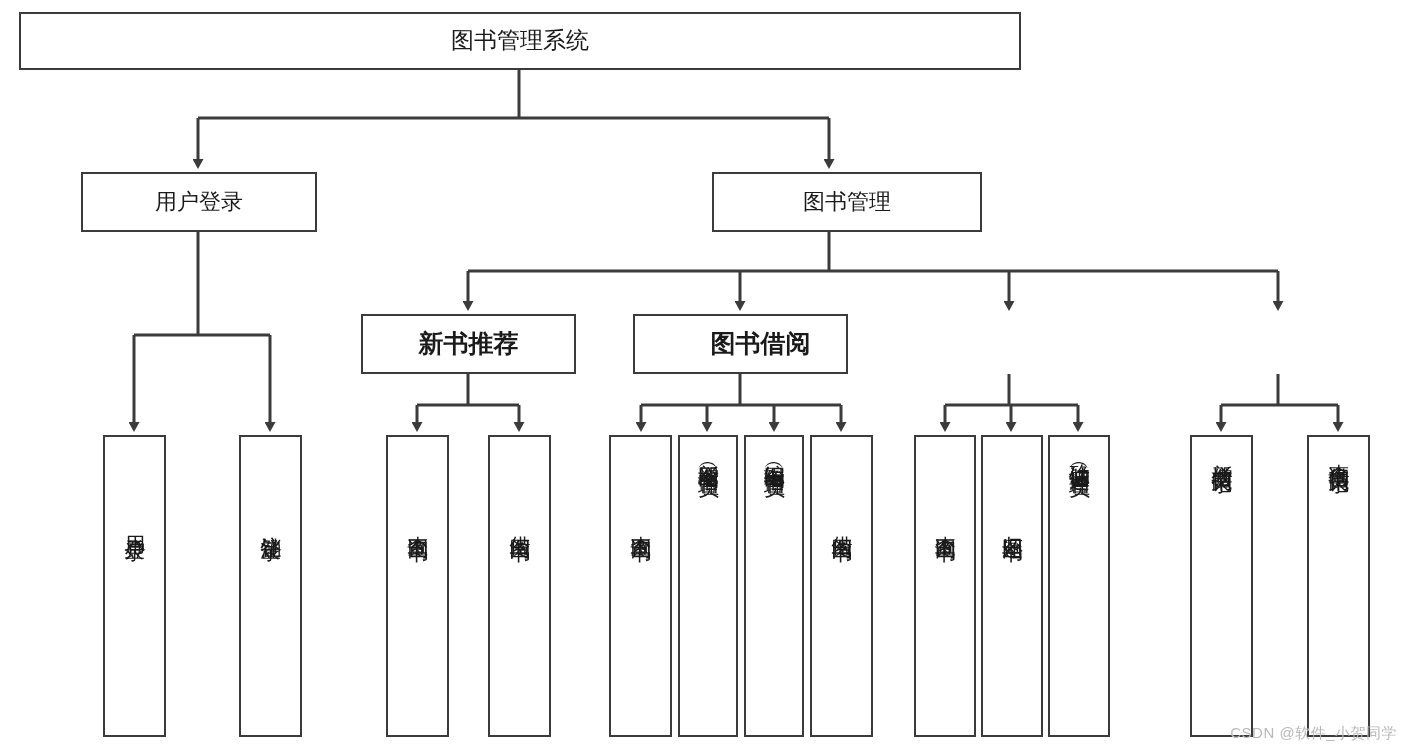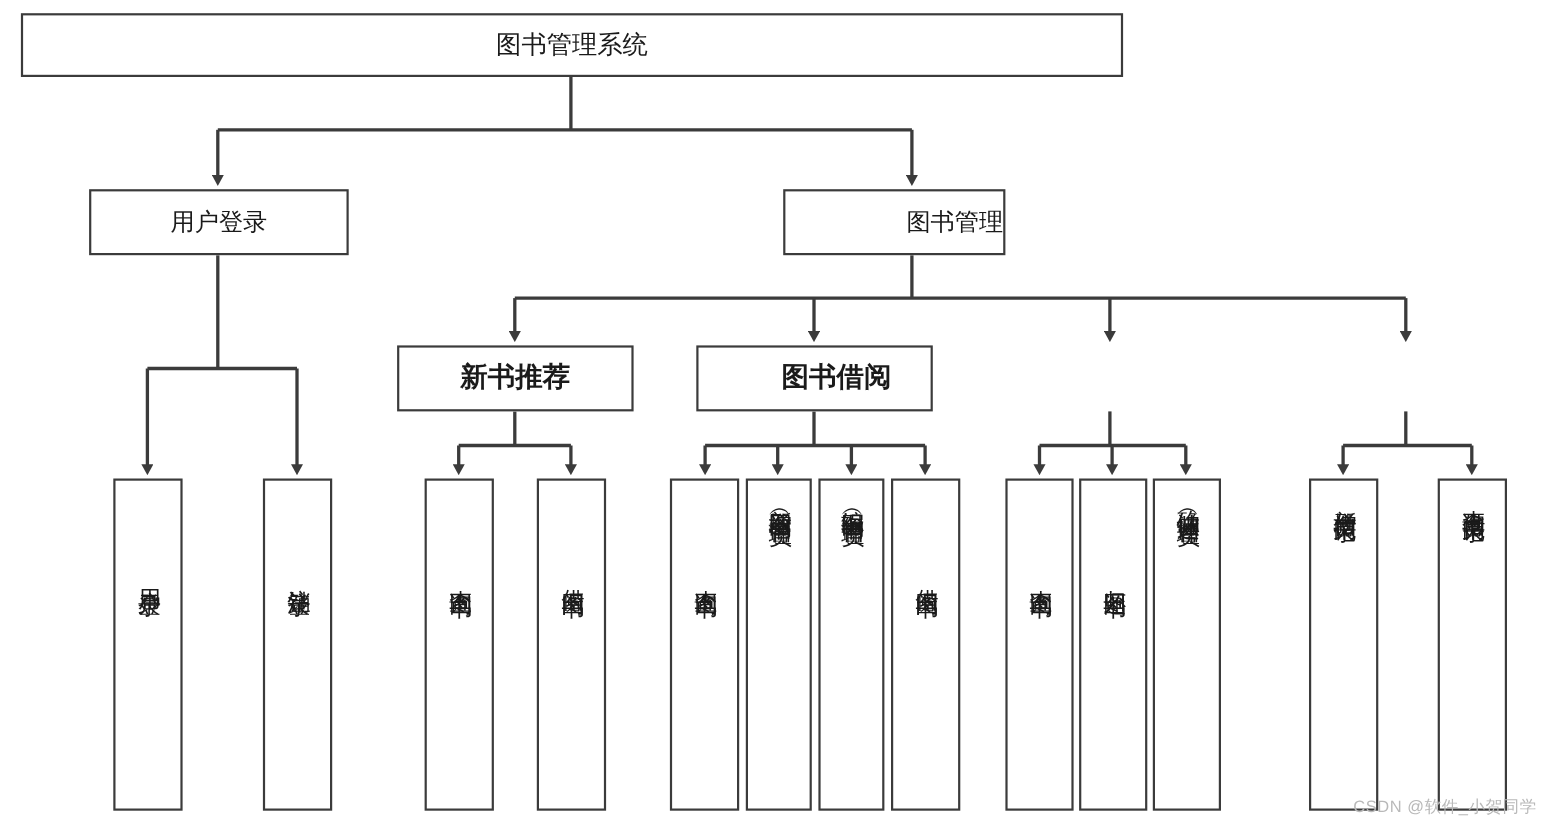--- a/index.html
+++ b/index.html
@@ -127,21 +127,21 @@
     </g>
   </svg>
 
   <div class="node root" style="left:19px; top:12px; width:1002px; height:58px;">
     <span>图书管理系统</span>
   </div>
 
   <div class="node level1" style="left:81px; top:172px; width:236px; height:60px;">
     <span>用户登录</span>
   </div>
-  <div class="node level1" style="left:712px; top:172px; width:202px; height:60px;justify-content:flex-end;">
+  <div class="node level1" style="left:712px; top:172px; width:270px; height:60px;">
     <span>图书管理</span>
   </div>
 
   <div class="node level2" style="left:361px; top:314px; width:215px; height:60px;">
     <span>新书推荐</span>
   </div>
   <div class="node level2" style="left:633px; top:314px; width:215px; height:60px;padding-left:40px;">
     <span>图书借阅</span>
   </div>
 

